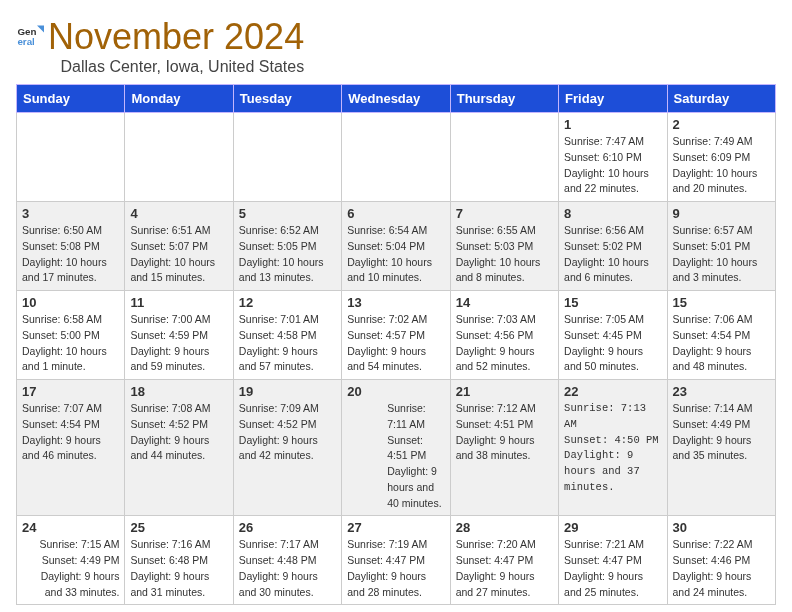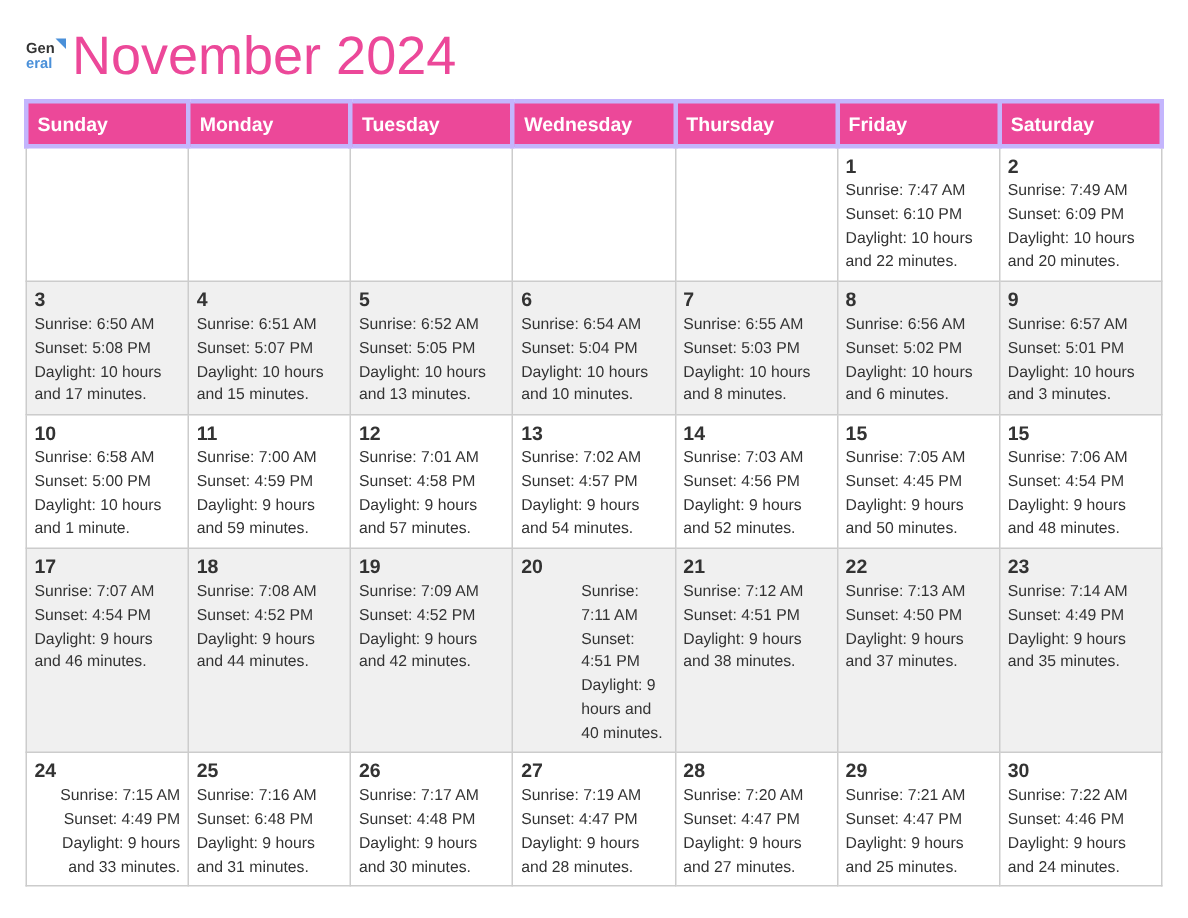--- a/index.html
+++ b/index.html
@@ -34,39 +34,39 @@
       width: 28px;
       height: 28px;
       margin-right: 4px;
     }
     .title-section {
       text-align: right;
     }
     .month-title {
       font-size: 36px;
       font-weight: normal;
-      color: #ec4899;
+      color: #a16207;
     }
     .location {
       font-size: 16px;
       color: #444;
     }
     table {
       width: 100%;
       border-collapse: collapse;
       table-layout: fixed;
     }
     thead tr th {
-      background-color: #ec4899;
+      background-color: #1d4ed8;
       color: white;
       text-align: left;
       padding: 6px 6px;
       font-size: 13px;
       font-weight: bold;
-      border: 3px solid #c4b5fd;
+      border: 1px solid #c4b5fd;
     }
     tbody tr td {
       border: 1px solid #ccc;
       vertical-align: top;
       padding: 4px 5px;
       font-size: 11px;
       color: #333;
       height: 85px;
       background: #fff;
     }
@@ -94,20 +94,21 @@
 <div class="header-section">
   <div class="logo">
     <svg class="logo-icon" viewBox="0 0 40 40" xmlns="http://www.w3.org/2000/svg">
       <text x="2" y="22" font-size="14" font-weight="bold" fill="#333">Gen</text>
       <text x="2" y="36" font-size="14" font-weight="bold" fill="#4a90d9">eral</text>
       <polygon points="30,8 40,8 40,18" fill="#4a90d9"></polygon>
     </svg>
   </div>
   <div class="title-section">
     <div class="month-title">November 2024</div>
+    <div class="location">Dallas Center, Iowa, United States</div>
   </div>
 </div>
 
 <table>
   <thead>
     <tr id="header-row">
         <th>Sunday</th>
         <th>Monday</th>
         <th>Tuesday</th>
         <th>Wednesday</th>
@@ -250,21 +251,21 @@
 Daylight: 9 hours and 40 minutes.</div>
         </td>
         <td>
           <span class="day-num">21</span>
           <div class="cell-info" style="white-space: pre-line;">Sunrise: 7:12 AM
 Sunset: 4:51 PM
 Daylight: 9 hours and 38 minutes.</div>
         </td>
         <td>
           <span class="day-num">22</span>
-          <div class="cell-info" style="white-space: pre-line;">Sunrise: 7:13 AM
+          <div class="cell-info" style="white-space: pre-line; font-family: Liberation Mono, monospace;">Sunrise: 7:13 AM
 Sunset: 4:50 PM
 Daylight: 9 hours and 37 minutes.</div>
         </td>
         <td>
           <span class="day-num">23</span>
           <div class="cell-info" style="white-space: pre-line;">Sunrise: 7:14 AM
 Sunset: 4:49 PM
 Daylight: 9 hours and 35 minutes.</div>
         </td>
       </tr>

